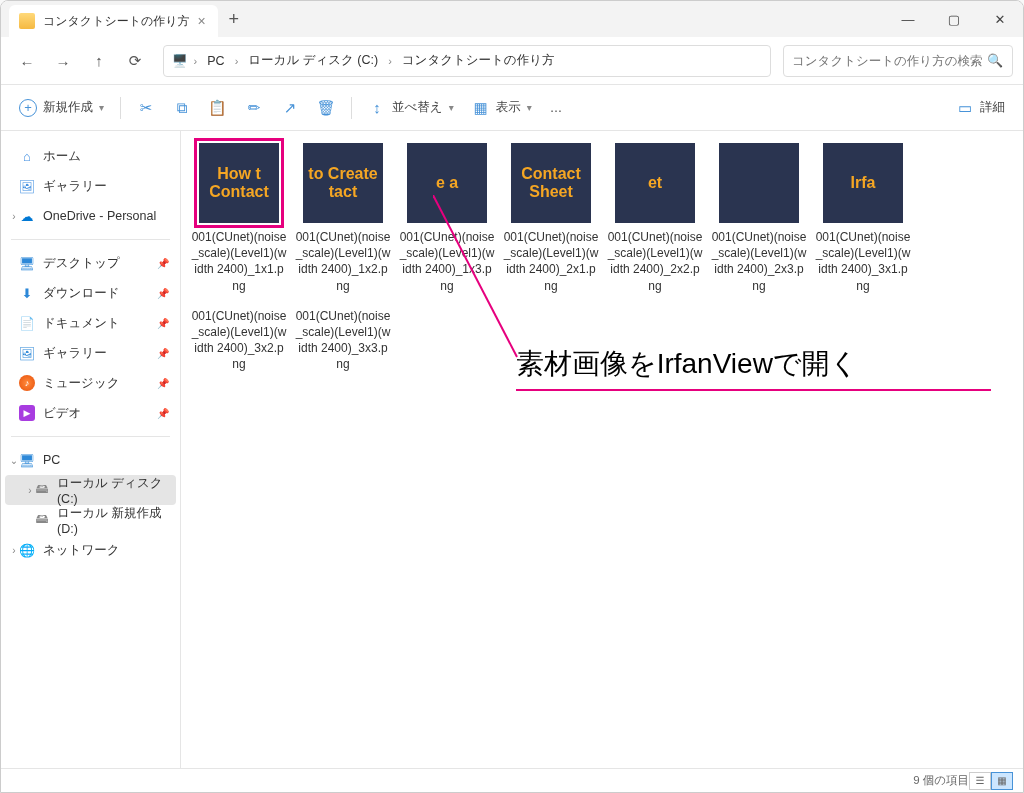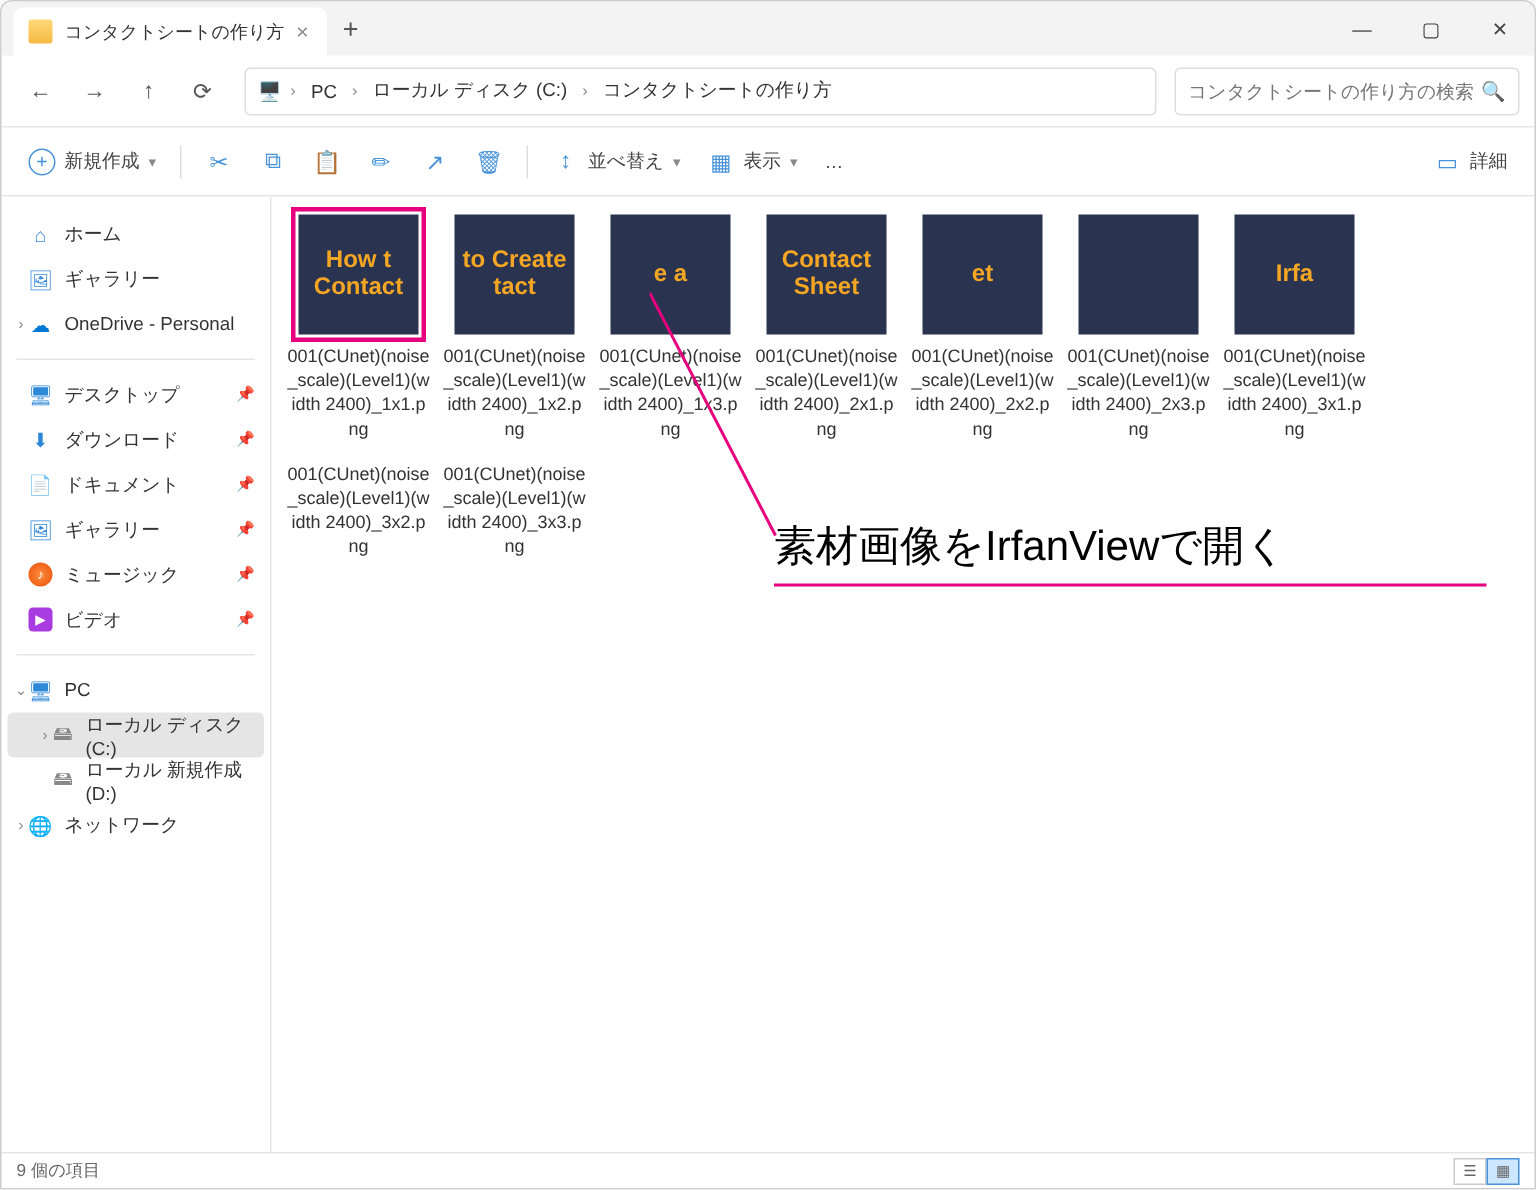--- a/index.html
+++ b/index.html
@@ -58,21 +58,21 @@
 .thumb { width: 80px; height: 80px; background: #2a3450; position: relative; overflow: hidden; display: flex; align-items: center; justify-content: center; }
 .thumb .txt { color: #f5a623; font-weight: bold; font-size: 16px; line-height: 1.1; text-align: center; }
 .file.highlight .thumb-wrap { outline: 3px solid #e6007e; }
 .thumb-wrap { padding: 2px; }
 .fname { font-size: 12px; text-align: center; color: #333; line-height: 1.35; margin-top: 4px; word-break: break-all; }
 
 .annotation { position: absolute; top: 214px; left: 170px; width: 640px; pointer-events: none; }
 .annotation svg { position: absolute; top: -150px; left: 82px; }
 .annotation-text { font-size: 28px; color: #000; padding-bottom: 6px; border-bottom: 2px solid #e6007e; margin-left: 165px; }
 
-.status { height: 24px; display: flex; align-items: center; justify-content: space-between; padding: 0 10px; border-top: 1px solid #e5e5e5; font-size: 11.5px; color: #666; }
+.status { height: 24px; display: flex; align-items: center; justify-content: flex-end; padding: 0 10px; border-top: 1px solid #e5e5e5; font-size: 11.5px; color: #666; }
 .view-switch { display: flex; gap: 0; }
 .vs-btn { width: 22px; height: 18px; border: 1px solid #ccc; display: flex; align-items: center; justify-content: center; font-size: 10px; color: #666; }
 .vs-btn.active { background: #cce6ff; border-color: #4893d8; }
 
 .plus-circle { width: 18px; height: 18px; border: 1.4px solid #4893d8; border-radius: 50%; display: inline-flex; align-items: center; justify-content: center; color: #4893d8; font-size: 13px; line-height: 1; }
 </style>
 </head>
 <body>
 
 <div class="window">

